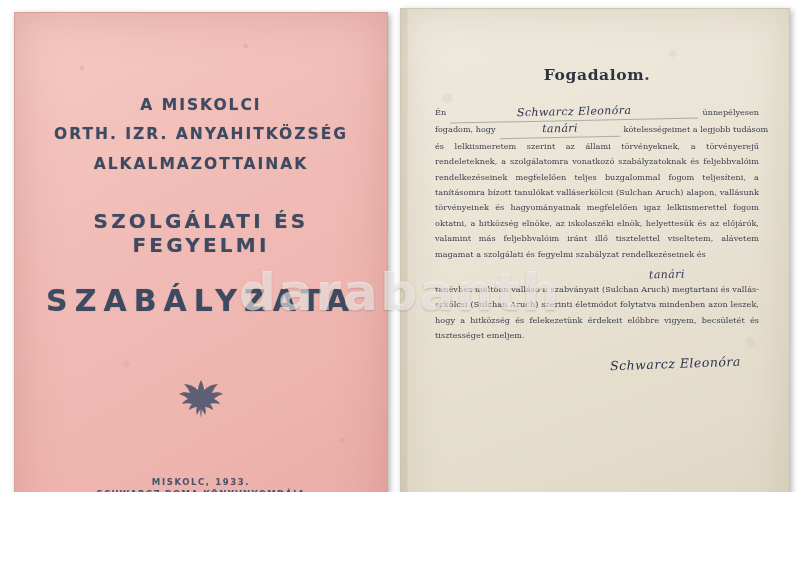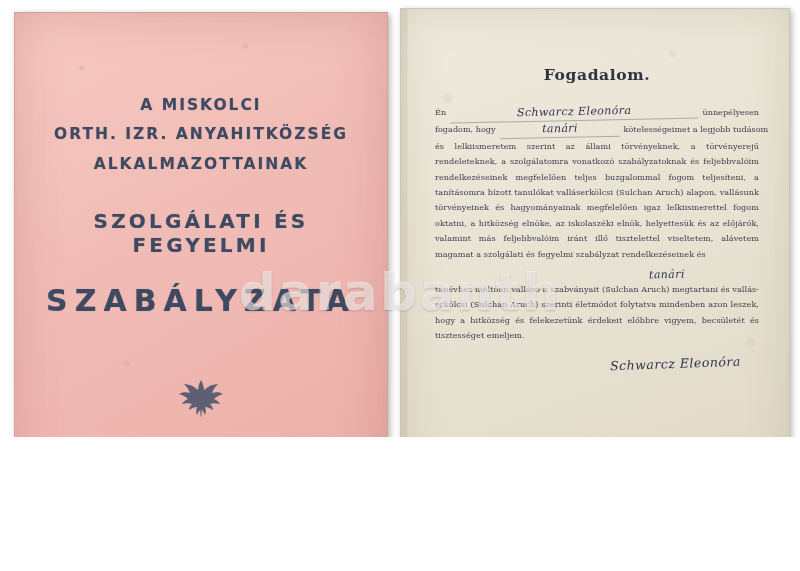--- a/index.html
+++ b/index.html
@@ -9,21 +9,21 @@
   }
   body {
     width: 800px;
     height: 571px;
     font-family: "Liberation Sans", sans-serif;
     overflow: hidden;
   }
   .scene {
     position: relative;
     width: 800px;
-    height: 437px;
+    height: 492px;
     background: #ffffff;
     overflow: hidden;
   }
 
   
   .cover {
     position: absolute;
     left: 14px;
     top: 12px;
     width: 372px;

